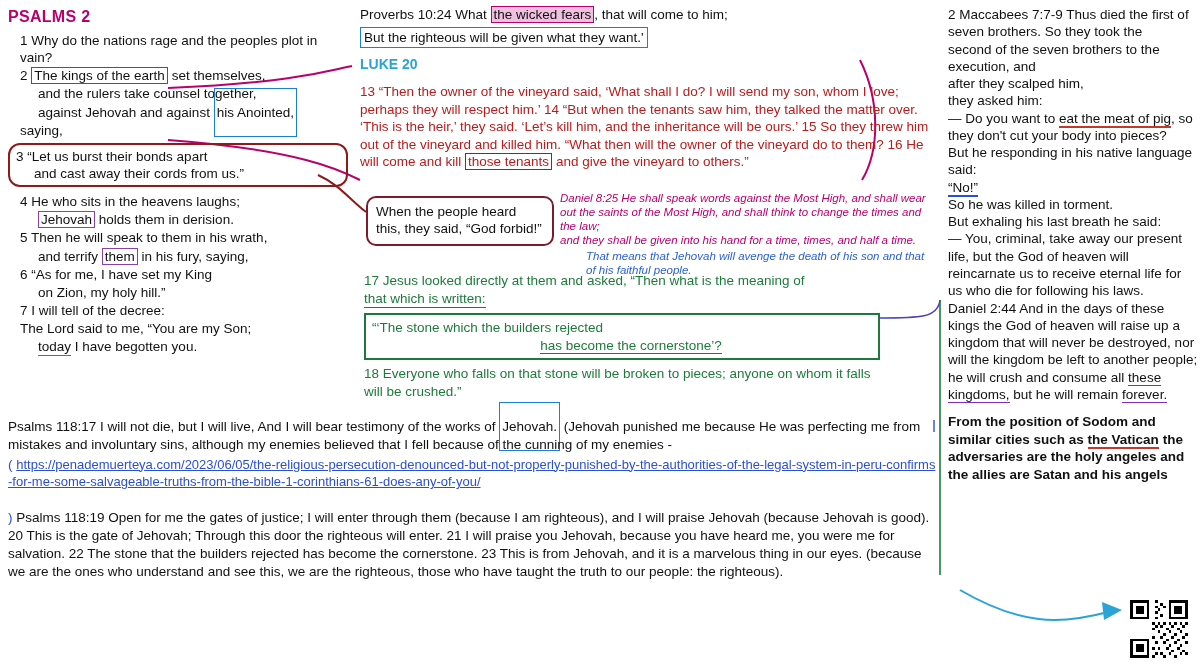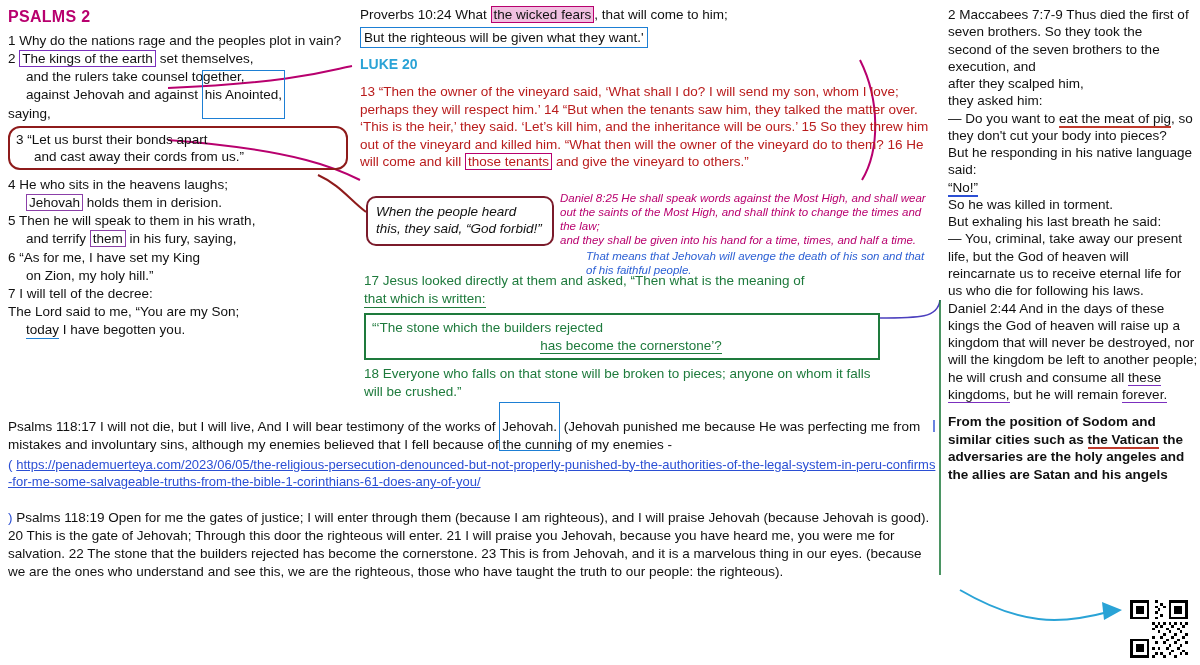--- a/index.html
+++ b/index.html
@@ -10,21 +10,21 @@
     font-size:13.5px;
     color:#111;
     position:relative;
     overflow:hidden;
   }
   .abs{position:absolute;}
   
   #col-psalms{left:8px;top:8px;width:340px;}
   .psalms-title{color:#b8006e;font-weight:bold;font-size:16px;letter-spacing:.3px;}
   .psalms-body{color:#111;line-height:1.27;margin-top:6px;}
-  .psalms-body p{margin:0 0 1px 0;}
+  .psalms-body p{margin:0 0 1px 12px;}
   .indent{padding-left:18px;display:block;}
   .box-purple{border:1.6px solid #7b2fbe;padding:0 2px;}
   .box-blue{border:1.6px solid #1d7fd4;padding:16px 2px;}
   .box-purple2{border:1.6px solid #8b3fa8;padding:0 2px;}
   .ul-blue{border-bottom:1.6px solid #1d7fd4;padding-bottom:1px;}
   .round-red{
     display:block;border:2px solid #8e1b1b;border-radius:12px;
     padding:3px 6px;margin:4px 0 6px 0;
   }
   
@@ -129,21 +129,21 @@
     <div class="box-blue-line">But the righteous will be given what they want.'</div>
   </div>
 
   <div class="luke-title">LUKE 20</div>
   <div class="luke-body">
     <span>13 “Then the owner of the vineyard said, ‘What shall I do? I will send my son, whom I love; perhaps they will respect him.’ 14 “But when the tenants saw him, they talked the matter over. ‘This is the heir,’ they said. ‘Let’s kill him, and the inheritance will be ours.’ 15 So they threw him out of the vineyard and killed him. “What then will the owner of the vineyard do to them? 16 He will come and kill</span>
     <span class="box-pink-outline">those tenants</span>
     <span>and give the vineyard to others.”</span>
   </div>
 
-  <div class="abs" style="left:6px;top:190px;font-style:italic;">
+  <div class="abs" style="left:6px;top:190px;">
     <div class="callout">When the people heard this, they said, “God forbid!”</div>
   </div>
 
   <div class="abs" style="left:200px;top:185px;width:368px;">
     <div class="dan">Daniel 8:25 He shall speak words against the Most High, and shall wear out the saints of the Most High, and shall think to change the times and the law;</div>
     <div class="dan">and they shall be given into his hand  for a time, times, and half a time.</div>
     <div class="dan-blue" style="padding-left:26px;margin-top:2px;">That means that Jehovah will avenge the death of his son and that of his faithful people.</div>
   </div>
 
   <div class="abs green-text" style="left:4px;top:266px;width:520px;">

